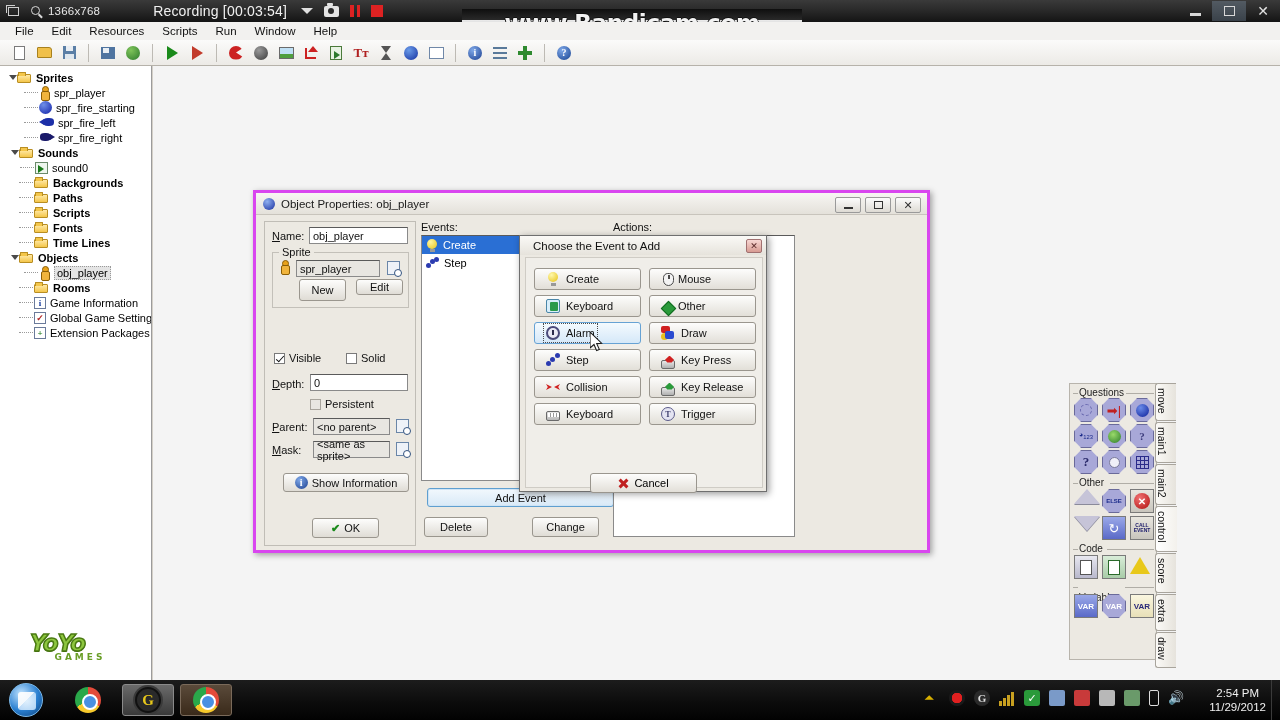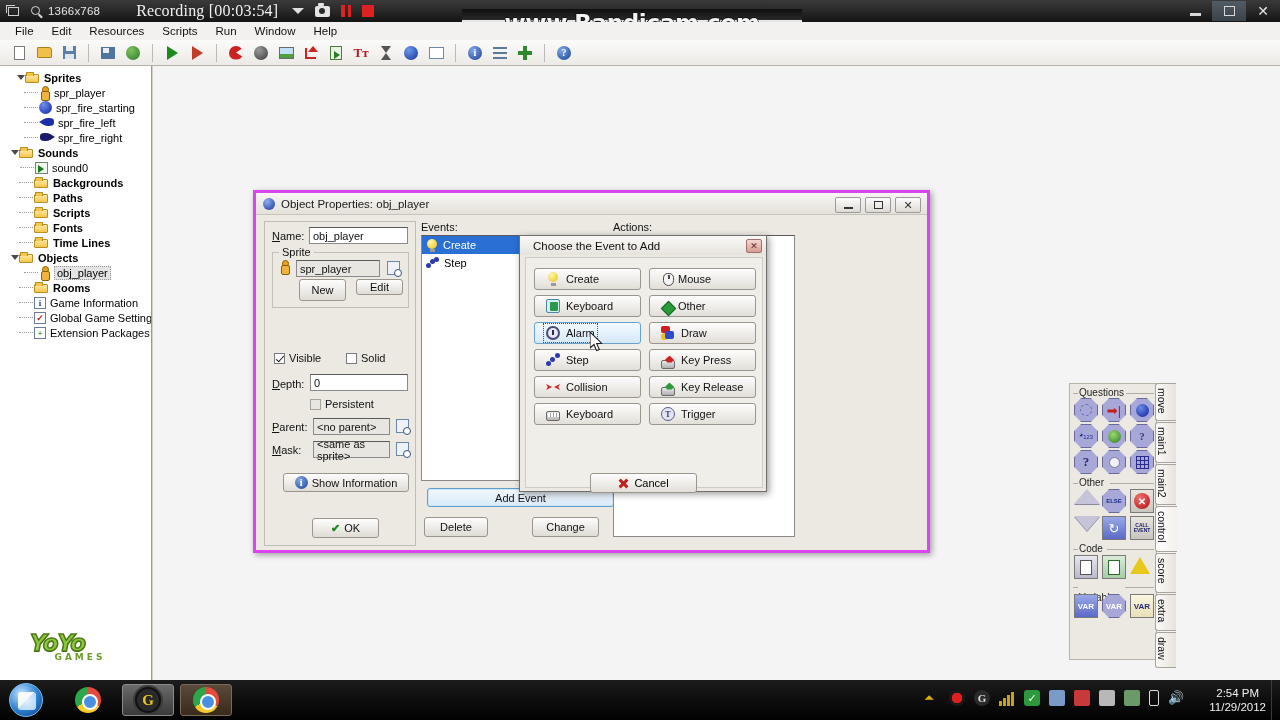--- a/index.html
+++ b/index.html
@@ -19,21 +19,21 @@
     display:flex; align-items:center; color:#e8e8e8;
   }
   .tb-icon { width:16px; height:14px; margin-left:6px; position:relative; flex:none; }
   .ico-window {
     width:11px;height:9px;border:1.4px solid #cfcfcf;position:absolute;left:2px;top:3px;
   }
   .ico-window:after{content:"";position:absolute;left:-3px;top:-3px;width:8px;height:7px;border:1.4px solid #cfcfcf;border-right:none;border-bottom:none;}
   .ico-mag { position:absolute; left:3px; top:2px; width:9px; height:9px; border:1.6px solid #d8d8d8; border-radius:50%; }
   .ico-mag:after{content:"";position:absolute;right:-4px;bottom:-3px;width:5px;height:1.6px;background:#d8d8d8;transform:rotate(45deg);}
   .tb-res { font-size:11.5px; margin-left:4px; letter-spacing:.2px; color:#e6e6e6; }
-  .tb-rec { font-size:16px; margin-left:36px; color:#f0f0f0; letter-spacing:.2px;font-family:Liberation Serif, serif;}
+  .tb-rec { font-size:14px; margin-left:53px; color:#f0f0f0; letter-spacing:.2px;}
   .tb-ctrls { display:flex; align-items:center; gap:11px; margin-left:14px;}
   .caret-dn { width:0;height:0;border-left:6px solid transparent;border-right:6px solid transparent;border-top:6px solid #e0e0e0;}
   .cam { width:15px;height:11px;background:#e4e4e4;border-radius:2px;position:relative;}
   .cam:after{content:"";position:absolute;left:4px;top:2.5px;width:6px;height:6px;border-radius:50%;background:#2a2a2a;}
   .cam:before{content:"";position:absolute;left:3px;top:-3px;width:6px;height:3px;background:#e4e4e4;border-radius:1px;}
   .pause { width:10px;height:12px;position:relative;}
   .pause:before,.pause:after{content:"";position:absolute;top:0;width:3.5px;height:12px;background:#d22;}
   .pause:before{left:0;} .pause:after{right:0;}
   .stopsq { width:12px;height:12px;background:#d22; }
   .win-btns { position:absolute; right:0; top:0; height:22px; display:flex; align-items:center; }
@@ -375,21 +375,21 @@
         </div>
       <div class="tsep"></div>
       <div class="tbtn">
           <div class="g-help">?</div>
         </div>
     </div>
 
     <div class="tree">
       <div style="padding-top:4px"></div>
 
-      <div class="tnode" style="padding-left:16px">
+      <div class="tnode" style="padding-left:8px">
         <div class="tarrow open"></div>
         <div class="tfolder">
             <i></i>
           </div>
         <div class="tlabel">Sprites</div>
       </div>
       <div class="tnode tleaf" style="padding-left:24px">
         <div class="tdash"></div>
         <div class="ic-player"></div>
         <div class="tlabel">spr_player</div>

